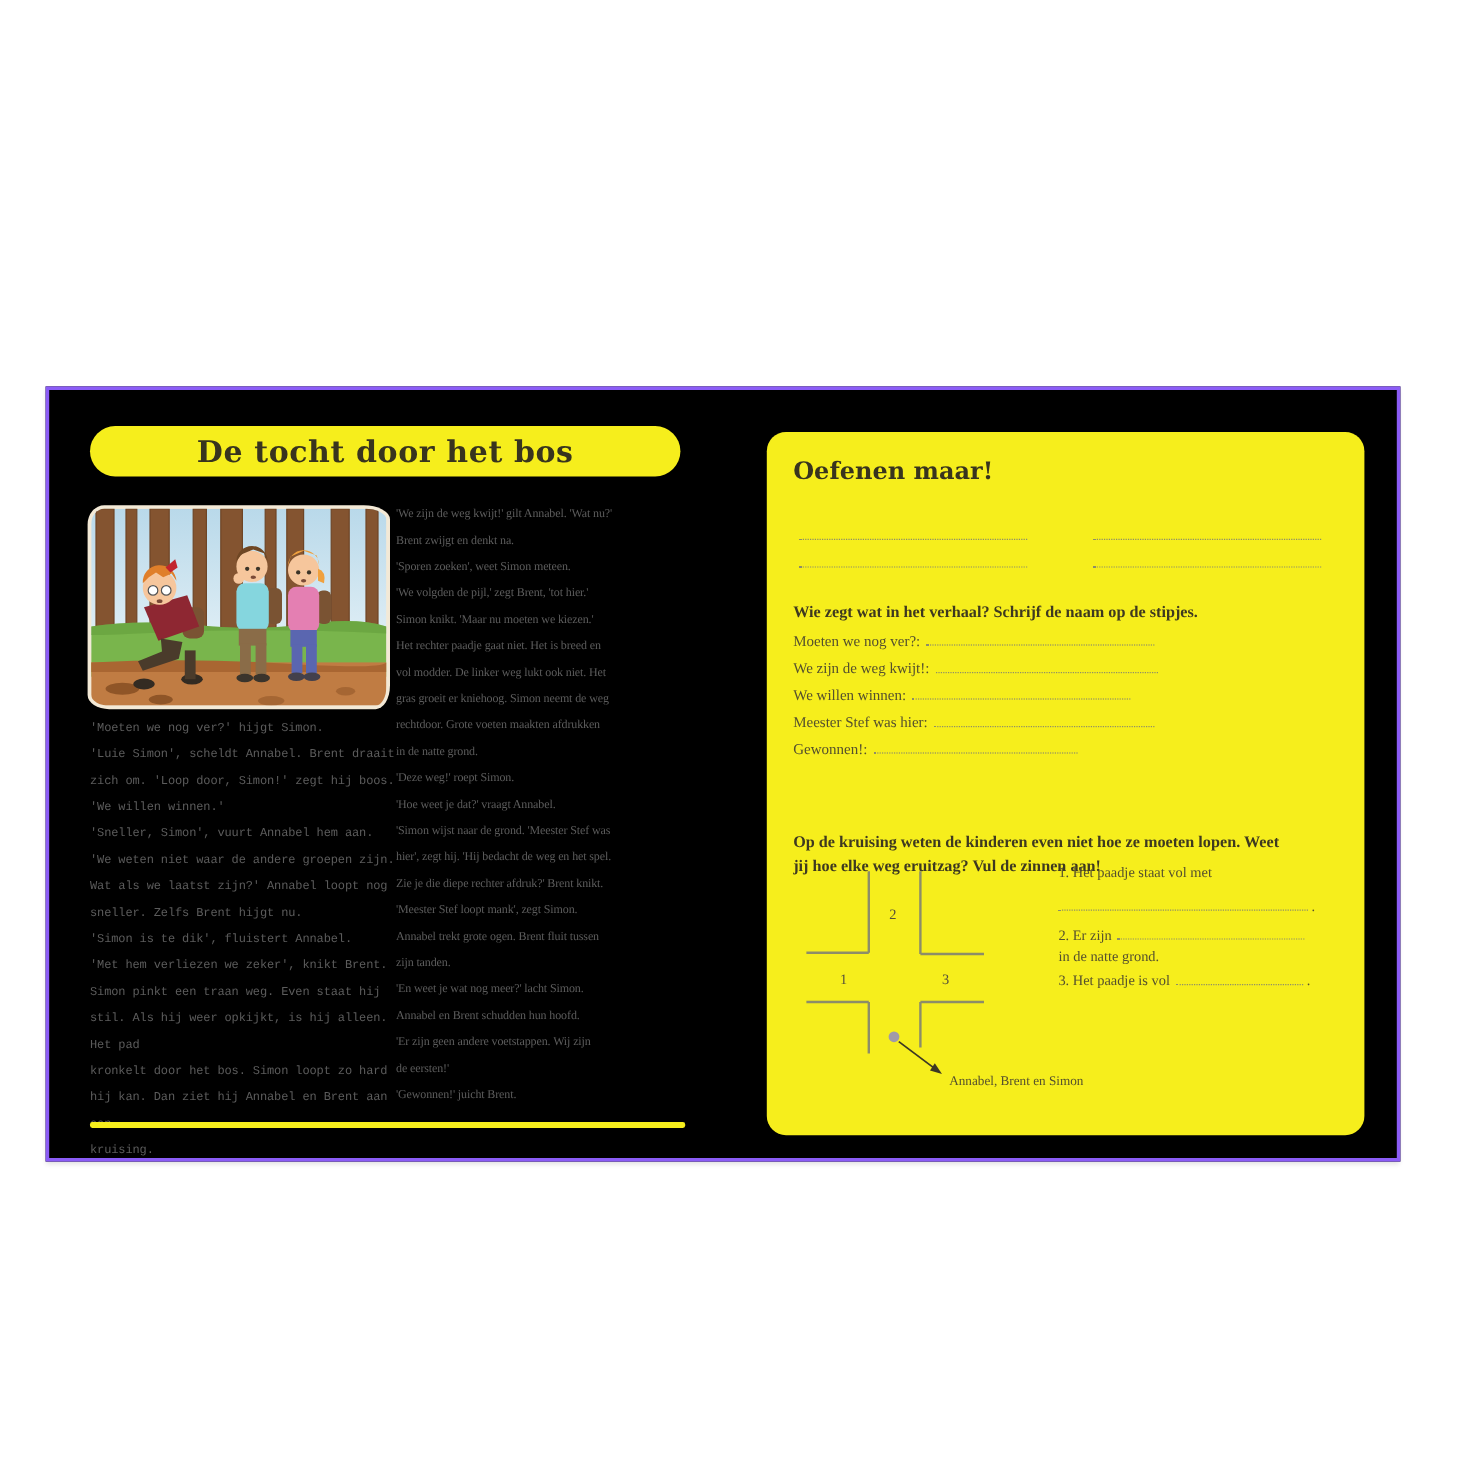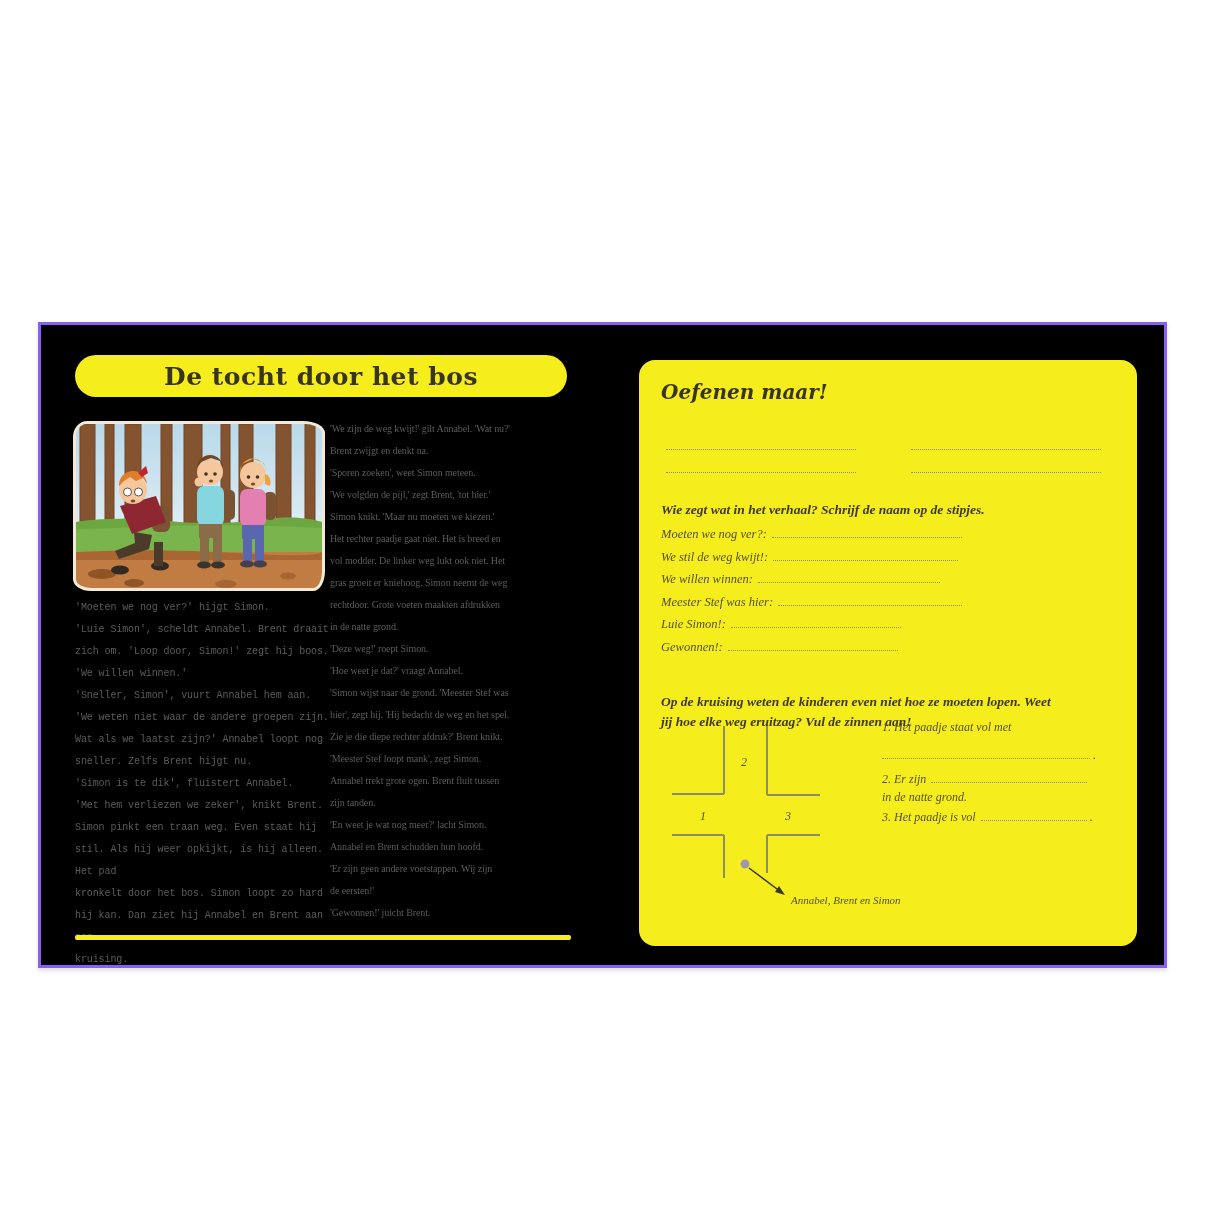--- a/index.html
+++ b/index.html
@@ -42,21 +42,21 @@
   }
   .col1{left:34px;top:272px;width:260px;font-family:Liberation Mono, monospace;}
   .col2{left:289px;top:93px;width:256px;}
   .leftbar{
     position:absolute;left:34px;top:610px;width:496px;height:5px;
     background:var(--yellow);border-radius:2px;
   }
   
   .panel{
     position:absolute;left:598px;top:35px;width:498px;height:586px;
-    background:var(--yellow);border-radius:16px;font-style:italic;
+    background:var(--yellow);border-radius:16px;
   }
   .panel-title{
     position:absolute;left:22px;top:20px;
     font-family:"DejaVu Serif", serif;font-weight:bold;
     font-size:20px;color:var(--heading);
   }
   .instr{
     position:absolute;left:22px;font-weight:bold;font-size:13.5px;
     color:#3e3920;line-height:20px;white-space:pre-line;
   }
@@ -237,33 +237,29 @@
     <div class="wline wl-r2c1"></div>
     <div class="wline wl-r2c2"></div>
 
     <div class="instr instr2">Wie zegt wat in het verhaal? Schrijf de naam op de stipjes.</div>
     <div class="ex2">
       <div class="ex2-row">
         <span>Moeten we nog ver?:</span>
           <span class="dotline"></span>
       </div>
       <div class="ex2-row">
-        <span>We stil de weg kwijt!:</span>
+        <span>We zijn de weg kwijt!:</span>
           <span class="dotline"></span>
       </div>
       <div class="ex2-row">
         <span>We willen winnen:</span>
           <span class="dotline"></span>
       </div>
       <div class="ex2-row">
         <span>Meester Stef was hier:</span>
-          <span class="dotline"></span>
-      </div>
-      <div class="ex2-row">
-        <span>Luie Simon!:</span>
           <span class="dotline"></span>
       </div>
       <div class="ex2-row">
         <span>Gewonnen!:</span>
           <span class="dotline"></span>
       </div>
     </div>
 
     <div class="instr instr3">Op de kruising weten de kinderen even niet hoe ze moeten lopen. Weet
 jij hoe elke weg eruitzag? Vul de zinnen aan!</div>

